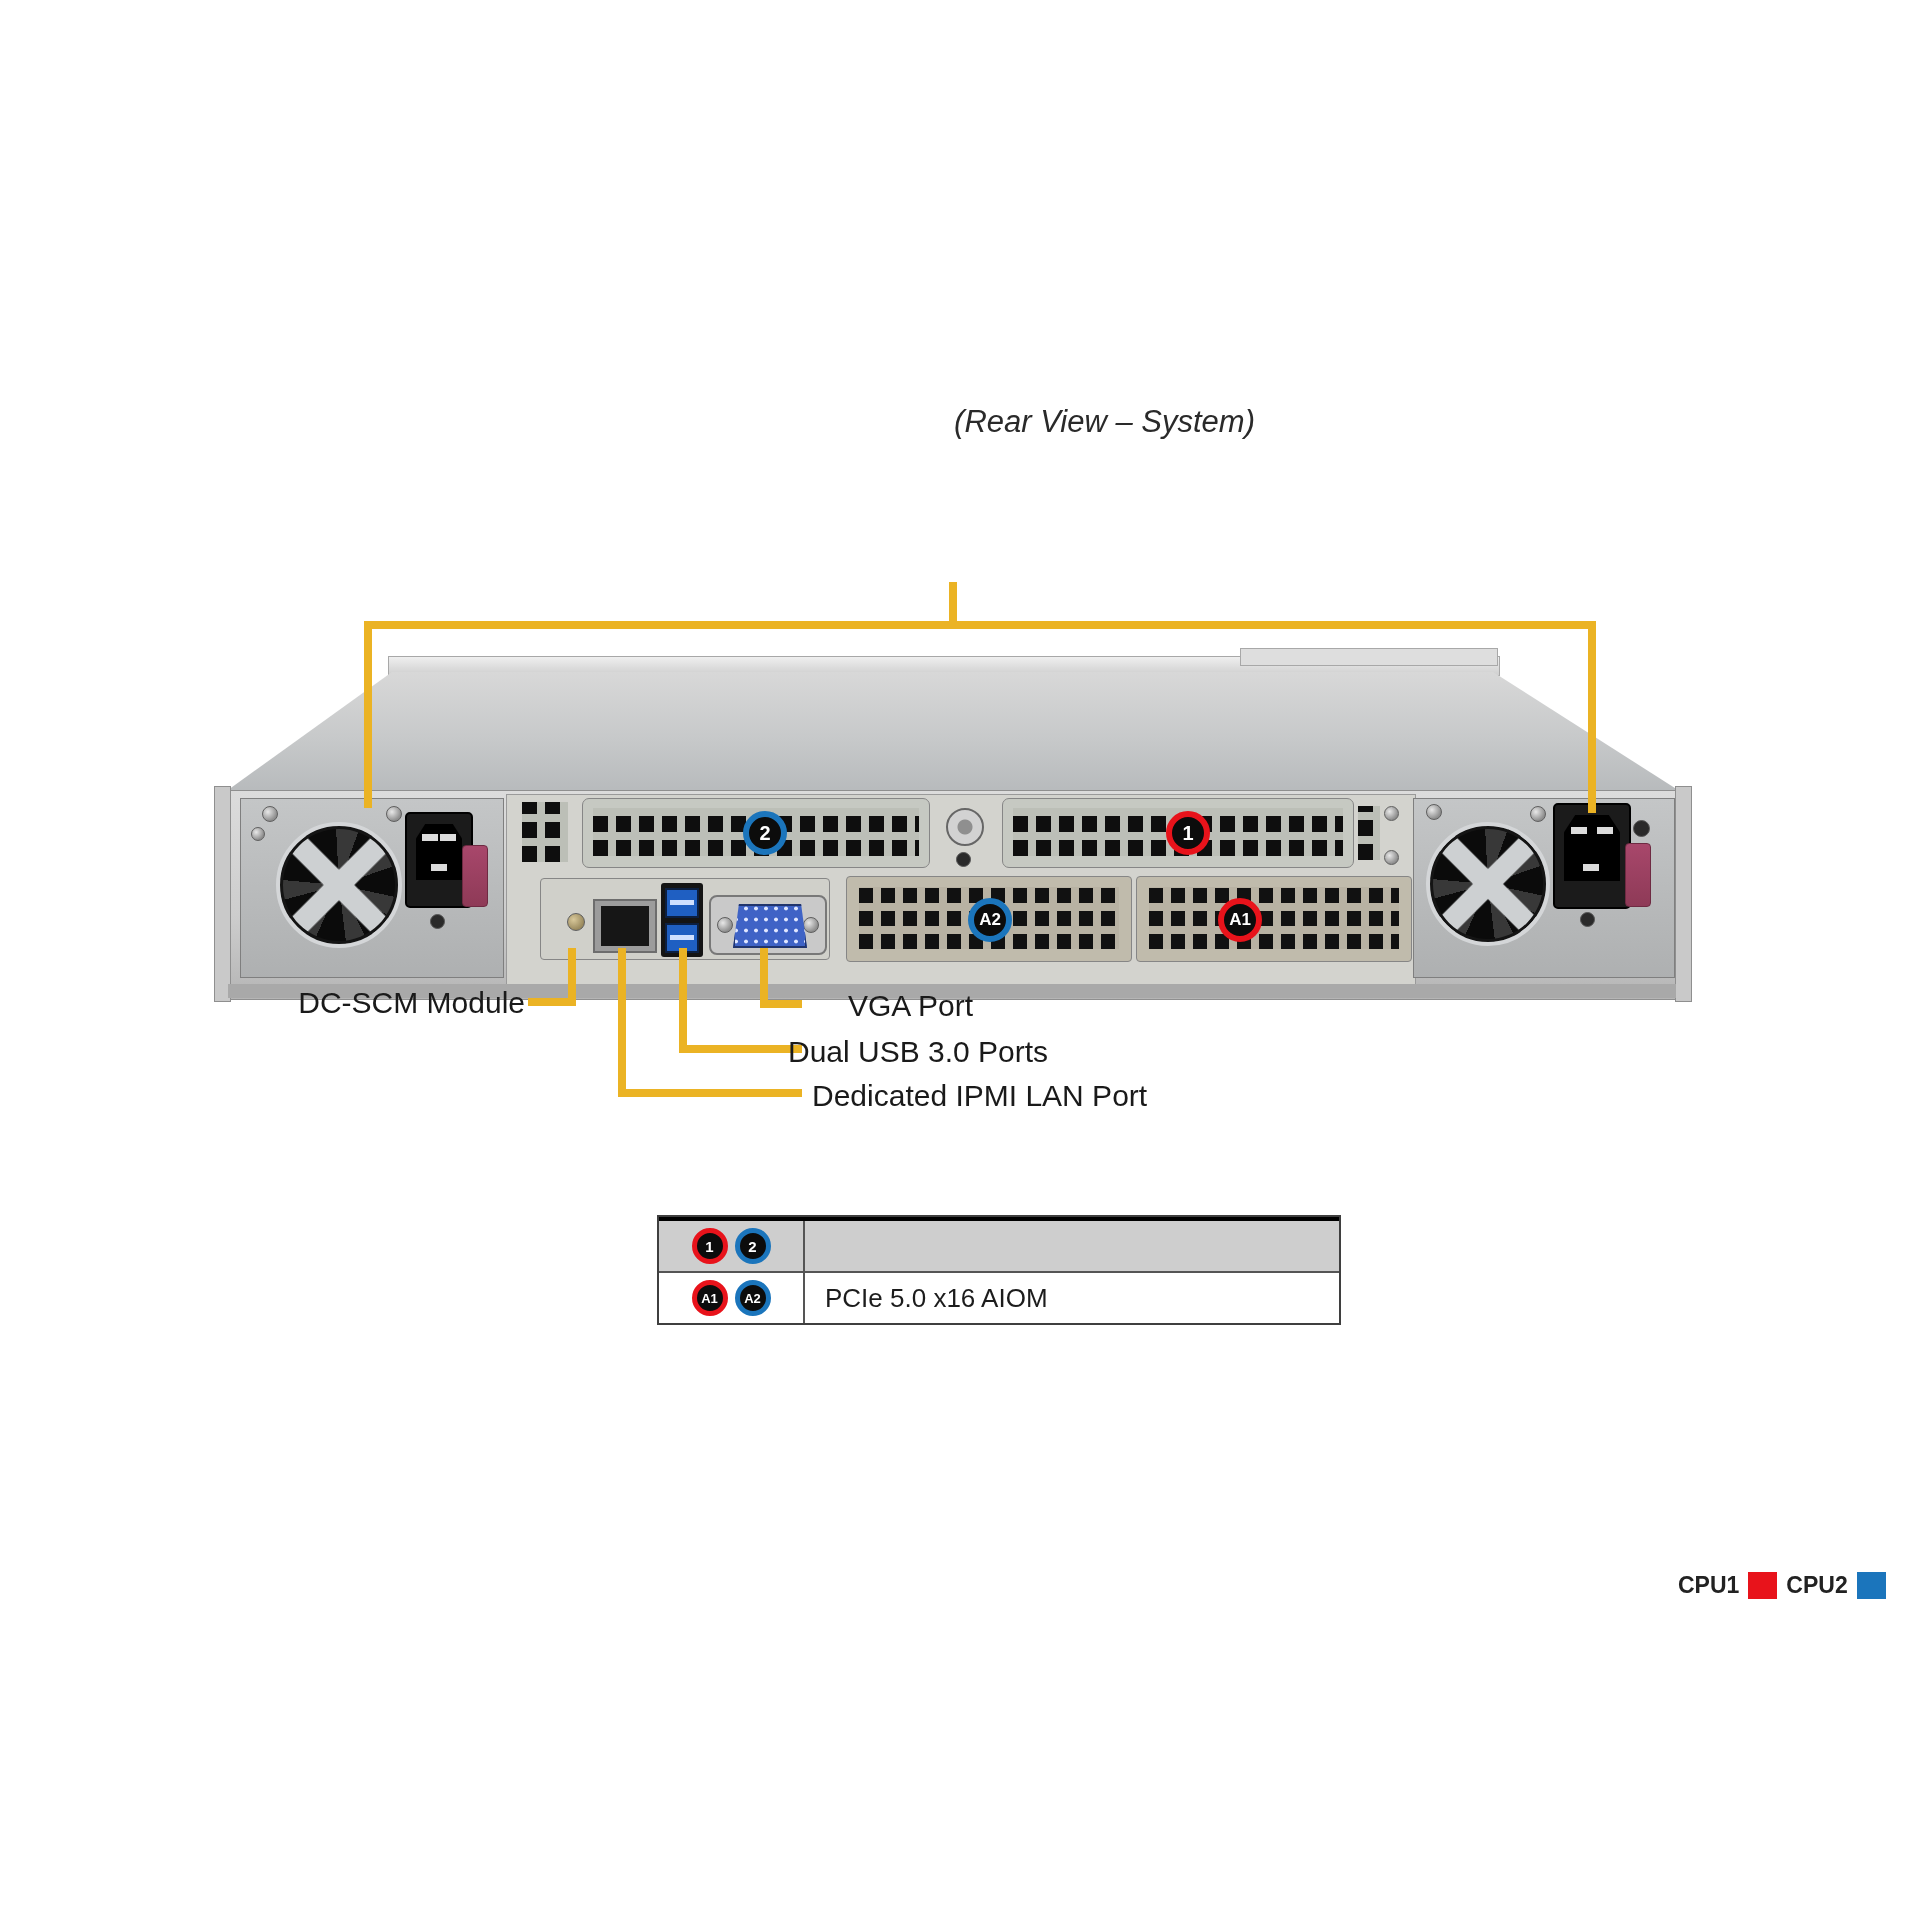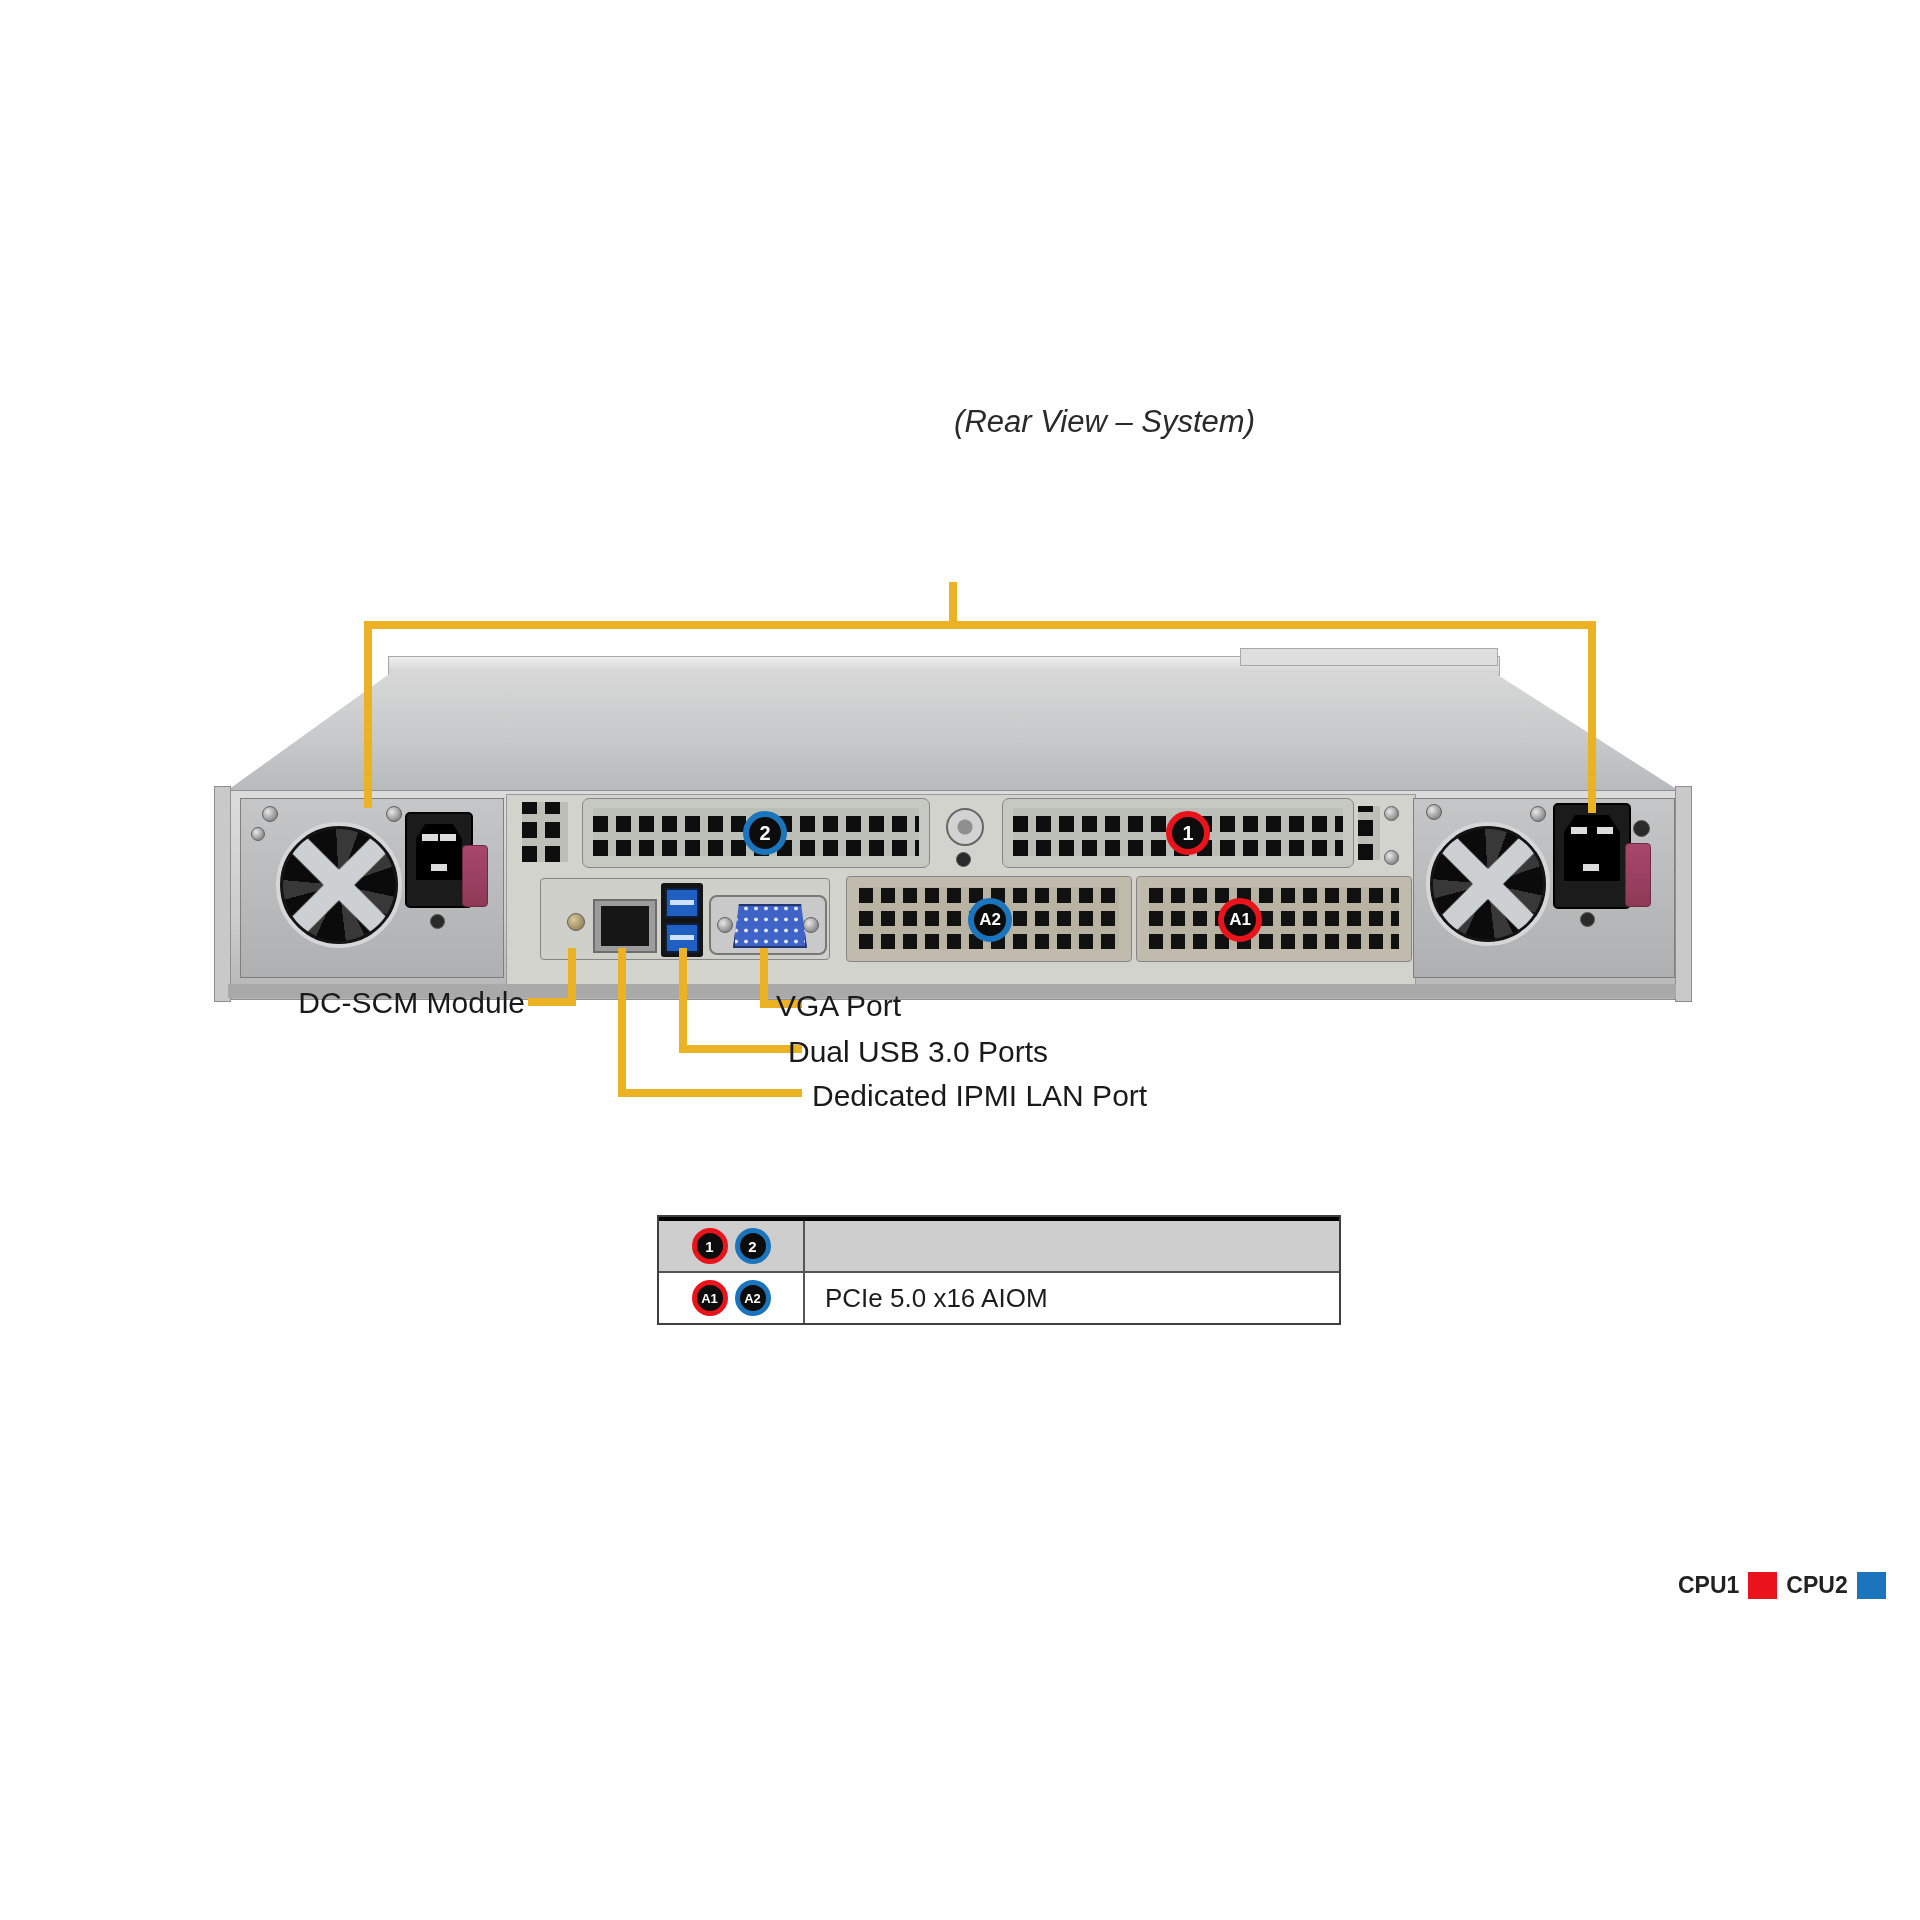--- a/index.html
+++ b/index.html
@@ -197,21 +197,21 @@
   <div class="abs yline" style="left:568px;top:948px;width:8px;height:58px;z-index:5;"></div>
   <div class="abs yline" style="left:528px;top:998px;width:48px;height:8px;"></div>
   <div class="abs yline" style="left:760px;top:948px;width:8px;height:60px;z-index:5;"></div>
   <div class="abs yline" style="left:760px;top:1000px;width:42px;height:8px;"></div>
   <div class="abs yline" style="left:679px;top:948px;width:8px;height:105px;z-index:5;"></div>
   <div class="abs yline" style="left:679px;top:1045px;width:123px;height:8px;"></div>
   <div class="abs yline" style="left:618px;top:948px;width:8px;height:149px;z-index:5;"></div>
   <div class="abs yline" style="left:618px;top:1089px;width:184px;height:8px;"></div>
 
   <div class="abs port-label" style="left:240px;top:986px;width:285px;text-align:right;">DC-SCM Module</div>
-  <div class="abs port-label" style="left:776px;top:989px;">VGA Port</div>
+  <div class="abs port-label" style="left:848px;top:989px;">VGA Port</div>
   <div class="abs port-label" style="left:788px;top:1035px;">Dual USB 3.0 Ports</div>
   <div class="abs port-label" style="left:812px;top:1079px;">Dedicated IPMI LAN Port</div>
 
   <div class="abs tbl">
     <div class="header-sep"></div>
     <div class="trow shaded" style="border-top:none;">
       <div class="c1">
         <span class="badge badge-sm" style="border-color: rgb(232, 19, 27);">1</span>
         <span class="badge badge-sm" style="border-color: rgb(27, 117, 188);">2</span>
       </div>

